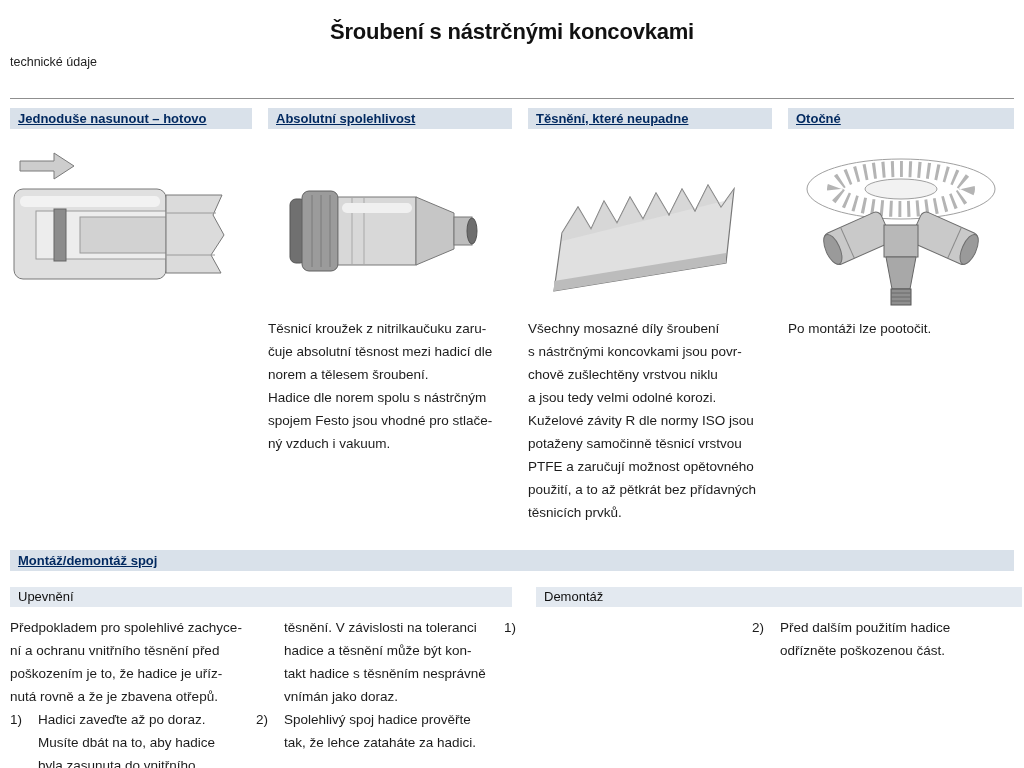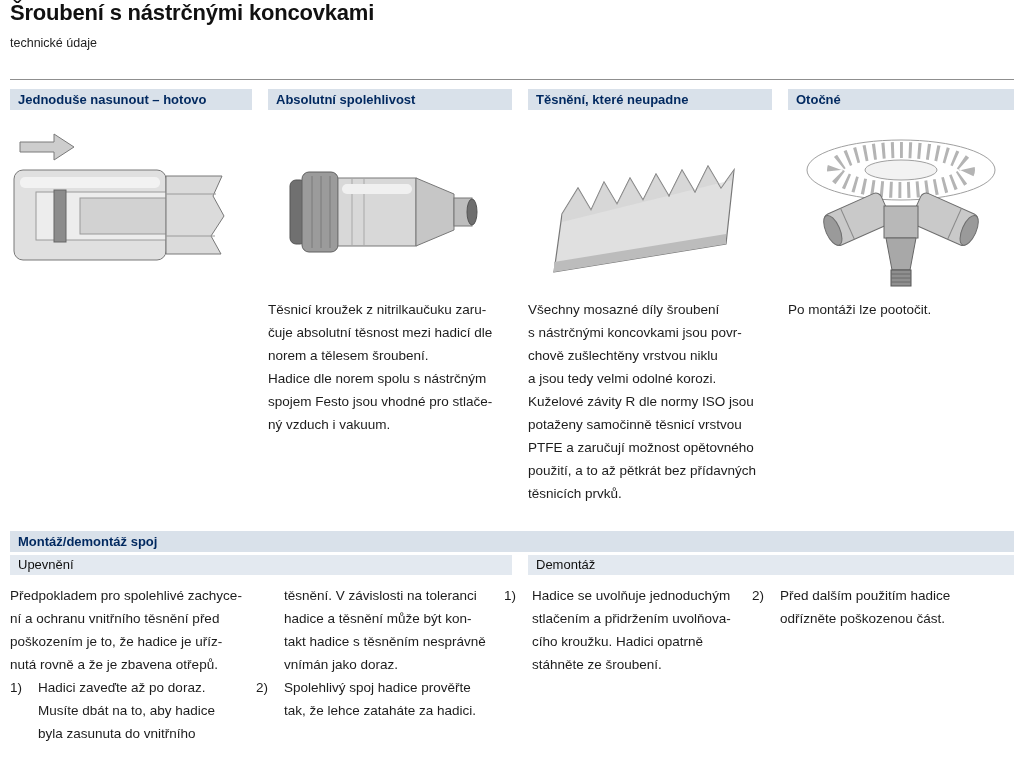--- a/index.html
+++ b/index.html
@@ -6,51 +6,51 @@
   html, body { margin: 0; padding: 0; }
   body {
     width: 1024px; height: 768px; overflow: hidden;
     background: #ffffff;
     font-family: "Liberation Sans", "DejaVu Sans", sans-serif;
     color: #1c1c1c;
   }
   .page { width: 1024px; height: 768px; padding: 0 10px; }
 
   .title {
-    font-size: 22px; font-weight: 700; padding-top: 0;
-    letter-spacing: -0.2px; color: #111;
+    font-size: 22px; font-weight: 700; padding-top: 19px;
+    letter-spacing: -0.2px; color: #111; text-align: center;
   }
   .subtitle { font-size: 12.5px; margin-top: 10px; color: #222; }
   .divider { border-top: 1px solid #8f8f8f; margin-top: 29px; }
 
   .features {
     margin-top: 9px;
     display: grid;
     grid-template-columns: 242px 244px 244px 226px;
     column-gap: 16px;
   }
   .colhead {
     background: #d9e1ea; color: #00285f;
     font-weight: 700; font-size: 13px;
     height: 21px; line-height: 21px; padding: 0 8px;
-    white-space: nowrap; overflow: hidden;
+    white-space: nowrap; overflow: hidden; text-decoration: underline;
   }
   .illus {
     height: 188px;
     display: flex; align-items: flex-start; justify-content: flex-start;
     padding-top: 12px;
   }
   .illus.center { justify-content: center; }
   .ftext { font-size: 13.5px; line-height: 23px; white-space: pre-line; }
 
   .assembly { margin-top: 26px; }
   .asm-head { width: 100%; }
   .subheads {
-    display: grid; grid-template-columns: 502px 486px; column-gap: 16px;
-    margin-top: 3px;
+    display: grid; grid-template-columns: 502px 486px; column-gap: 24px;
+    margin-top: 16px;
     border-radius: 10px;
   }
   .subhead {
     background: #e3e9f0; color: #111;
     font-size: 13px; height: 20px; line-height: 20px; padding: 0 8px;
   }
   .asm-text {
     margin-top: 9px;
     display: grid; grid-template-columns: 242px 244px 244px 226px;
     column-gap: 4px;
@@ -199,24 +199,20 @@
         <div class="item">
           <span class="num">2)</span>
           <span class="txt">Spolehlivý spoj hadice prověřte
 tak, že lehce zataháte za hadici.</span>
         </div>
       </div>
 
       <div class="acol">
         <div class="item">
           <span class="num">1)</span>
-          <span class="txt">Hadice se uvolňuje jednoduchým
-stlačením a přidržením uvolňova-
-cího kroužku. Hadici opatrně
-stáhněte ze šroubení.</span>
         </div>
       </div>
 
       <div class="acol">
         <div class="item">
           <span class="num">2)</span>
           <span class="txt">Před dalším použitím hadice
 odřízněte poškozenou část.</span>
         </div>
       </div>

